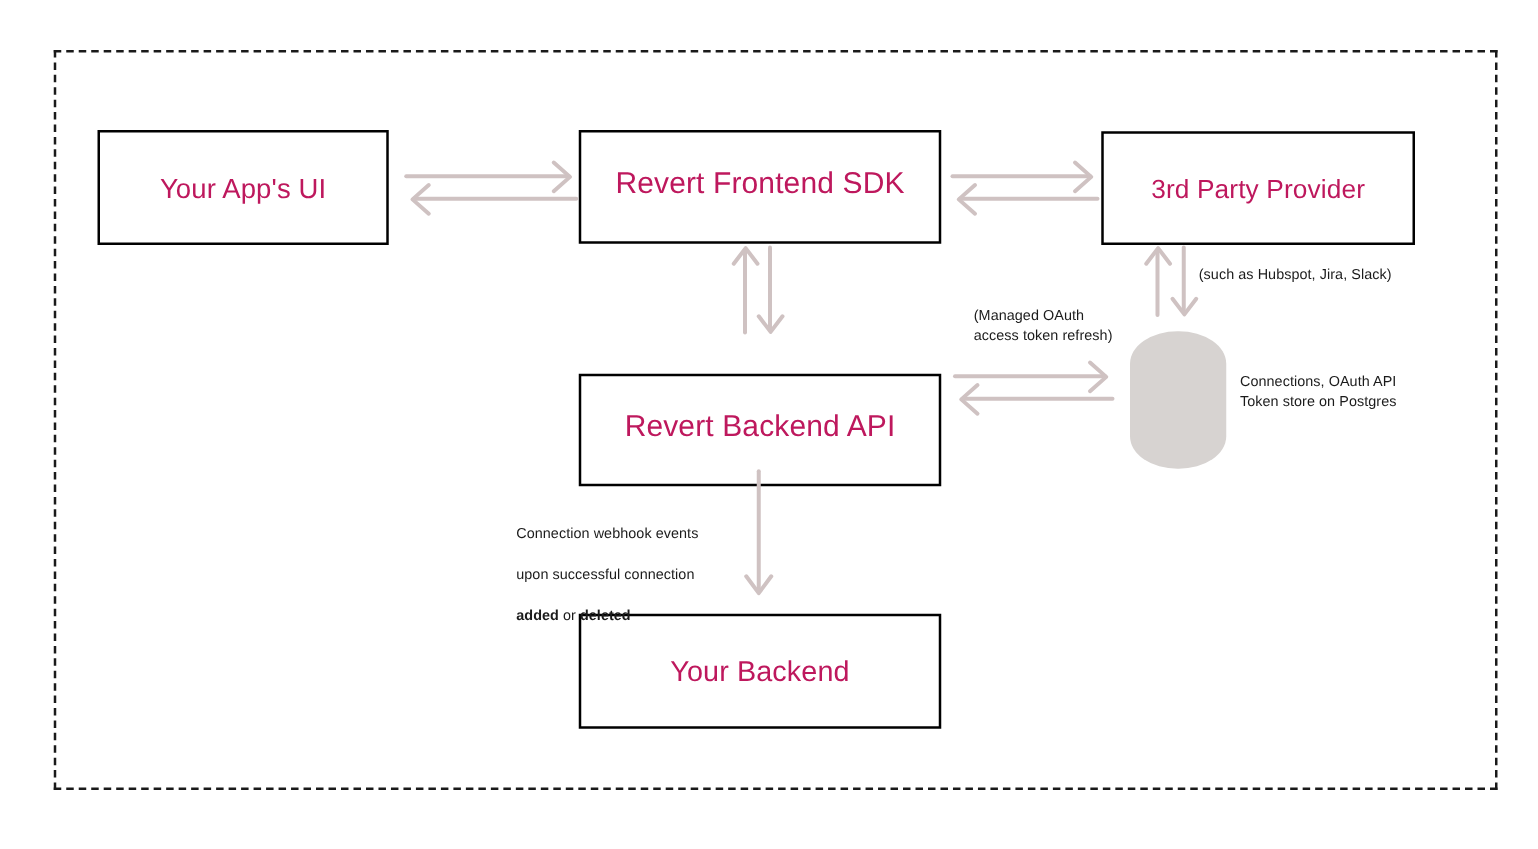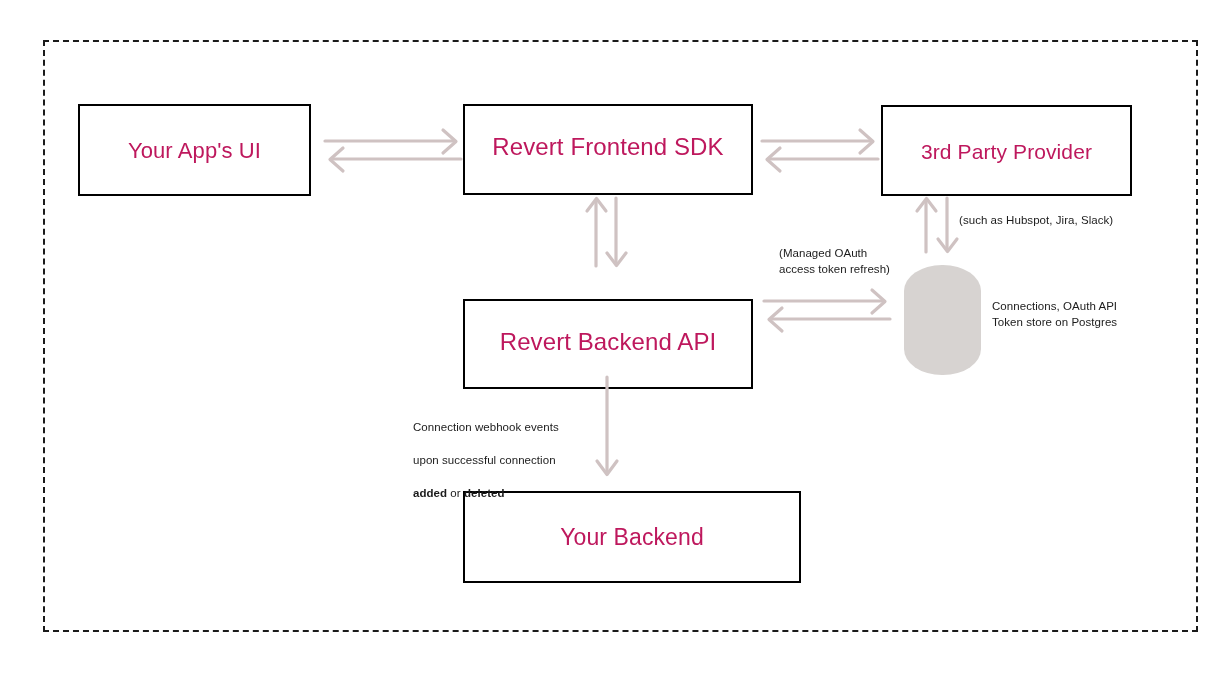--- a/index.html
+++ b/index.html
@@ -41,21 +41,21 @@
   .node .label {
     display: block;
     text-align: center;
     line-height: 1.1;
   }
   
   #node-app-ui      { left: 78px;  top: 104px; width: 233px; height: 92px;  font-size: 22px; }
   #node-sdk         { left: 463px; top: 104px; width: 290px; height: 91px;  font-size: 24px; }
   #node-provider    { left: 881px; top: 105px; width: 251px; height: 91px;  font-size: 21px; }
   #node-backend-api { left: 463px; top: 279px; width: 290px; height: 90px;  font-size: 24px; margin-top: 20px; }
-  #node-your-backend{ left: 463px; top: 491px; width: 338px; height: 92px;  font-size: 23px; }
+  #node-your-backend{ left: 463px; top: 491px; width: 290px; height: 92px;  font-size: 23px; }
 
   
   #node-sdk .label          { transform: translateY(-2px); }
   #node-backend-api .label  { transform: translateY(-2px); }
   #node-provider .label     { transform: translateY(1px); }
   #node-app-ui .label       { transform: translateY(1px); }
   #node-your-backend .label { transform: translateY(1px); }
 
   
   #node-db {

